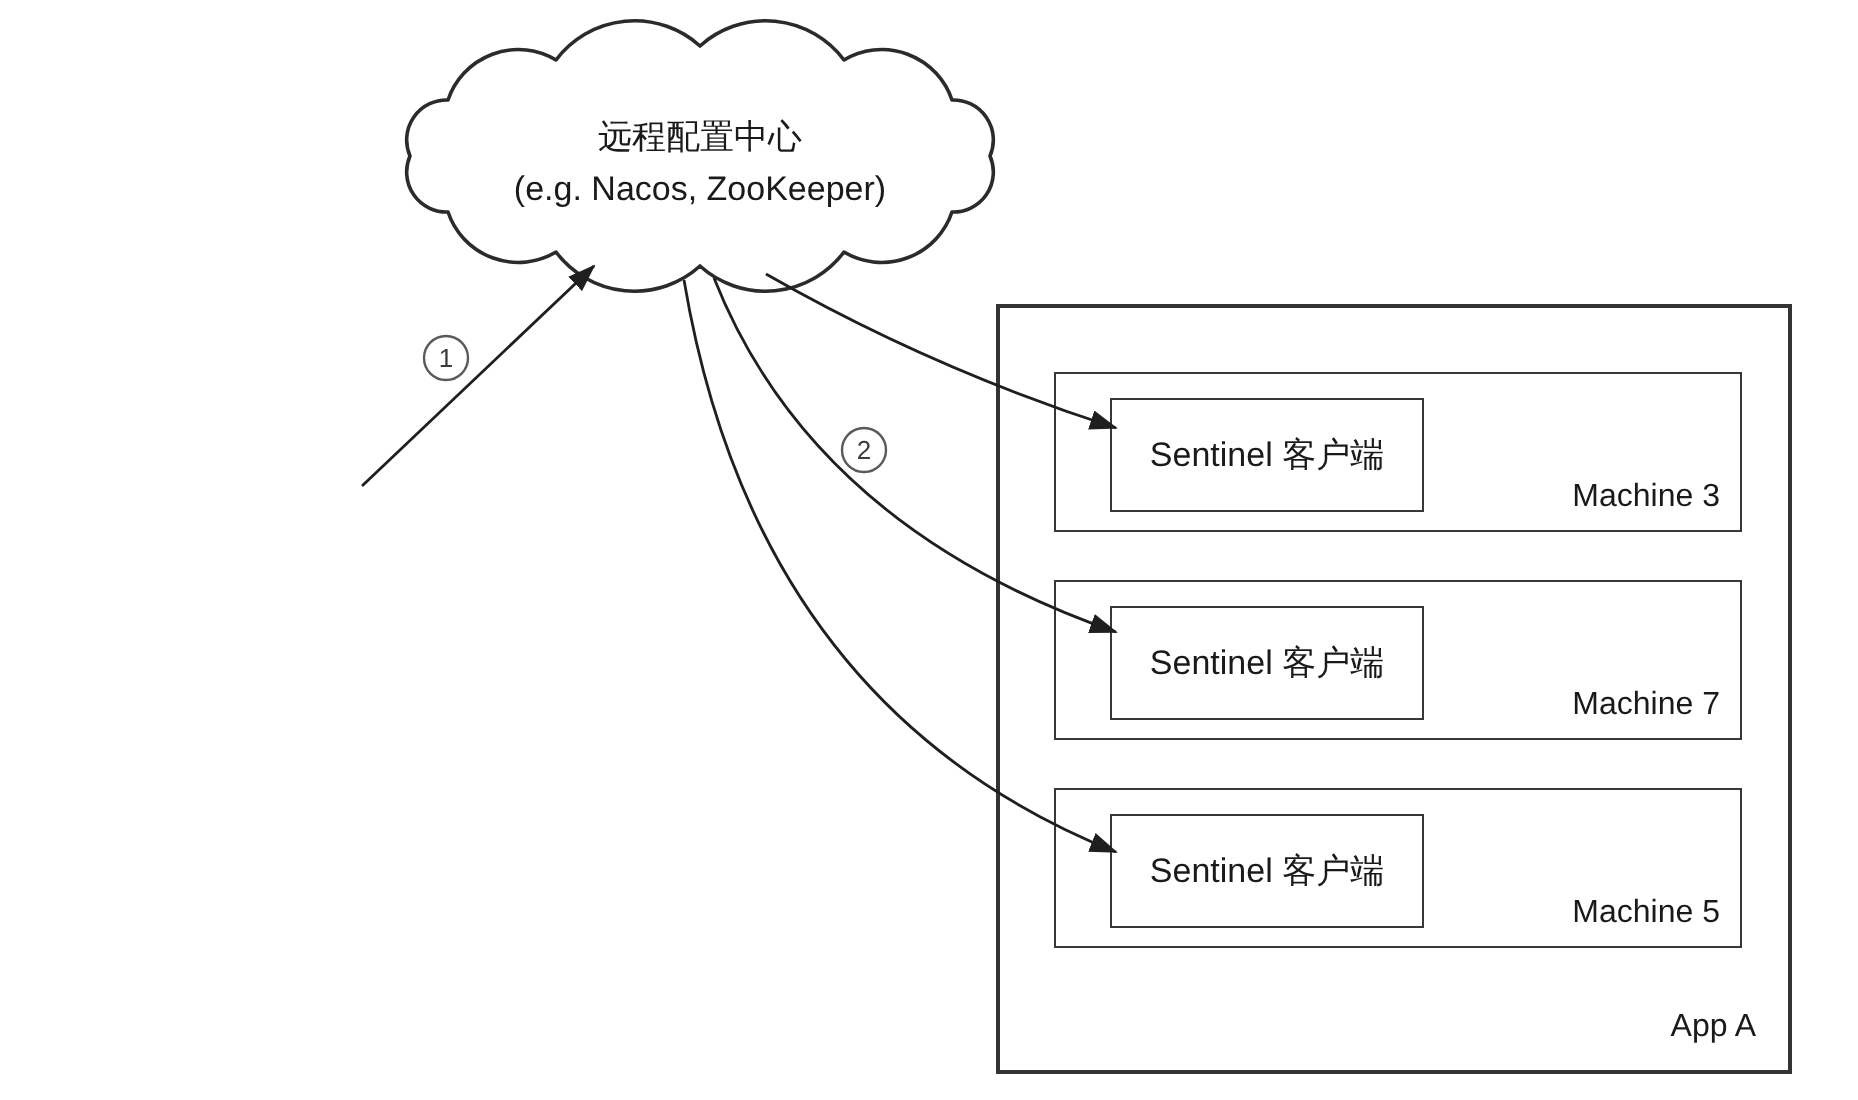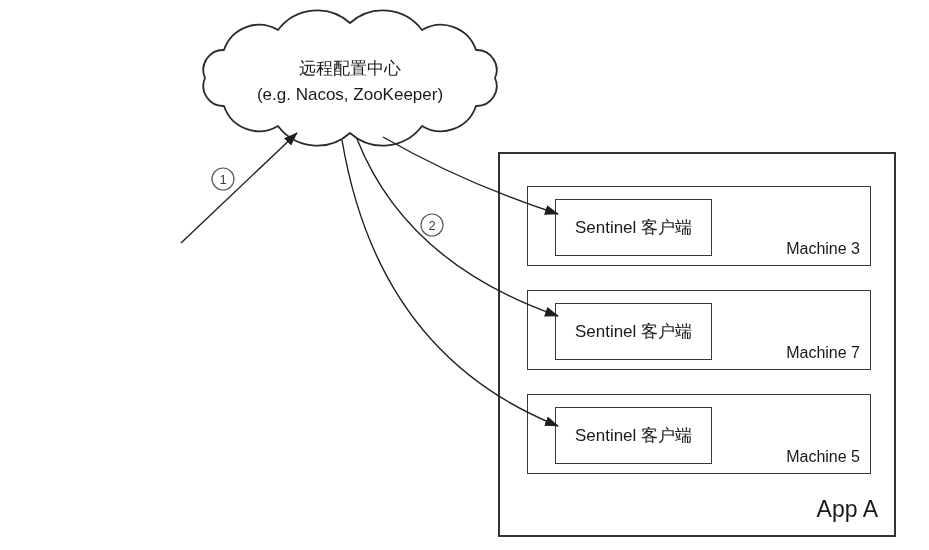--- a/index.html
+++ b/index.html
@@ -36,21 +36,21 @@
   .app-box {
     position: absolute;
     left: 498px; top: 152px;
     width: 398px; height: 385px;
     border: 2px solid #333333;
     background: transparent;
   }
   .app-label {
     position: absolute;
     right: 16px; bottom: 12px;
-    font-size: 23px;
+    font-size: 16px;
   }
 
   .machine {
     position: absolute;
     left: 27px;
     width: 344px; height: 80px;
     border: 1.5px solid #383838;
     background: transparent;
   }
   .machine.m1 { top: 32px; }

